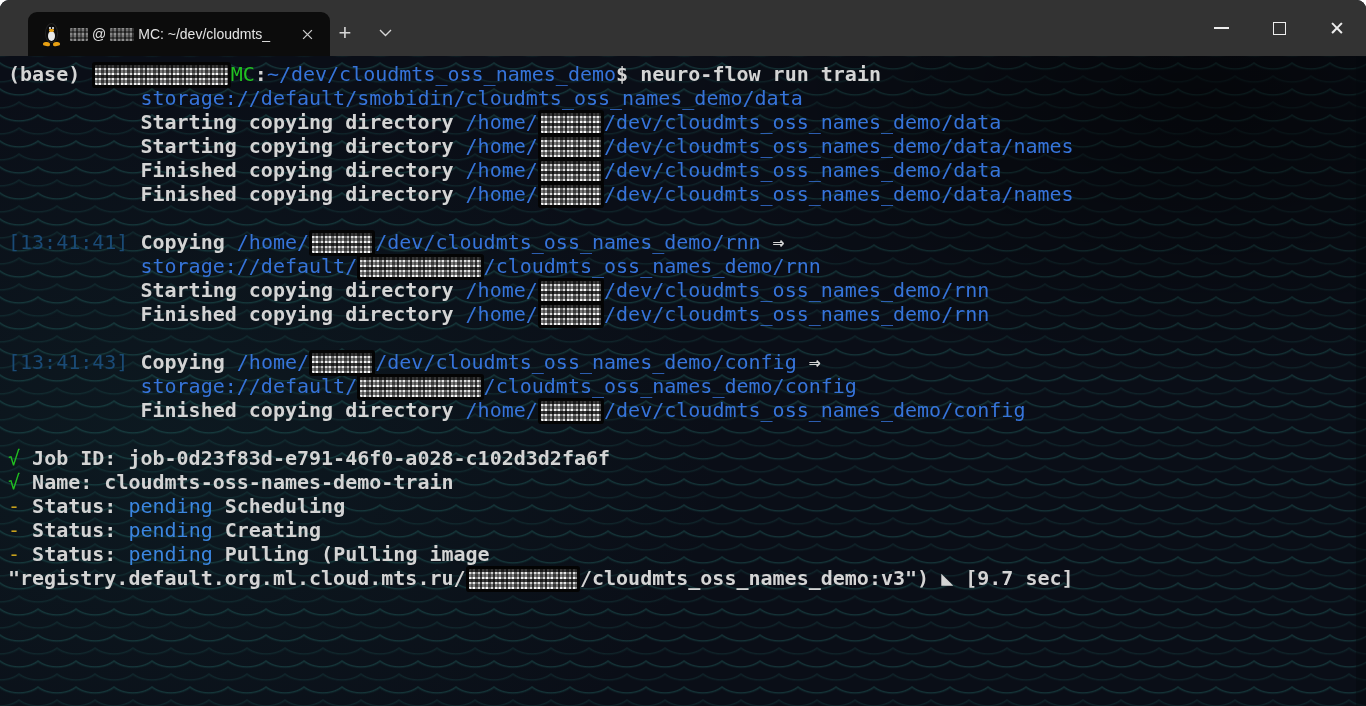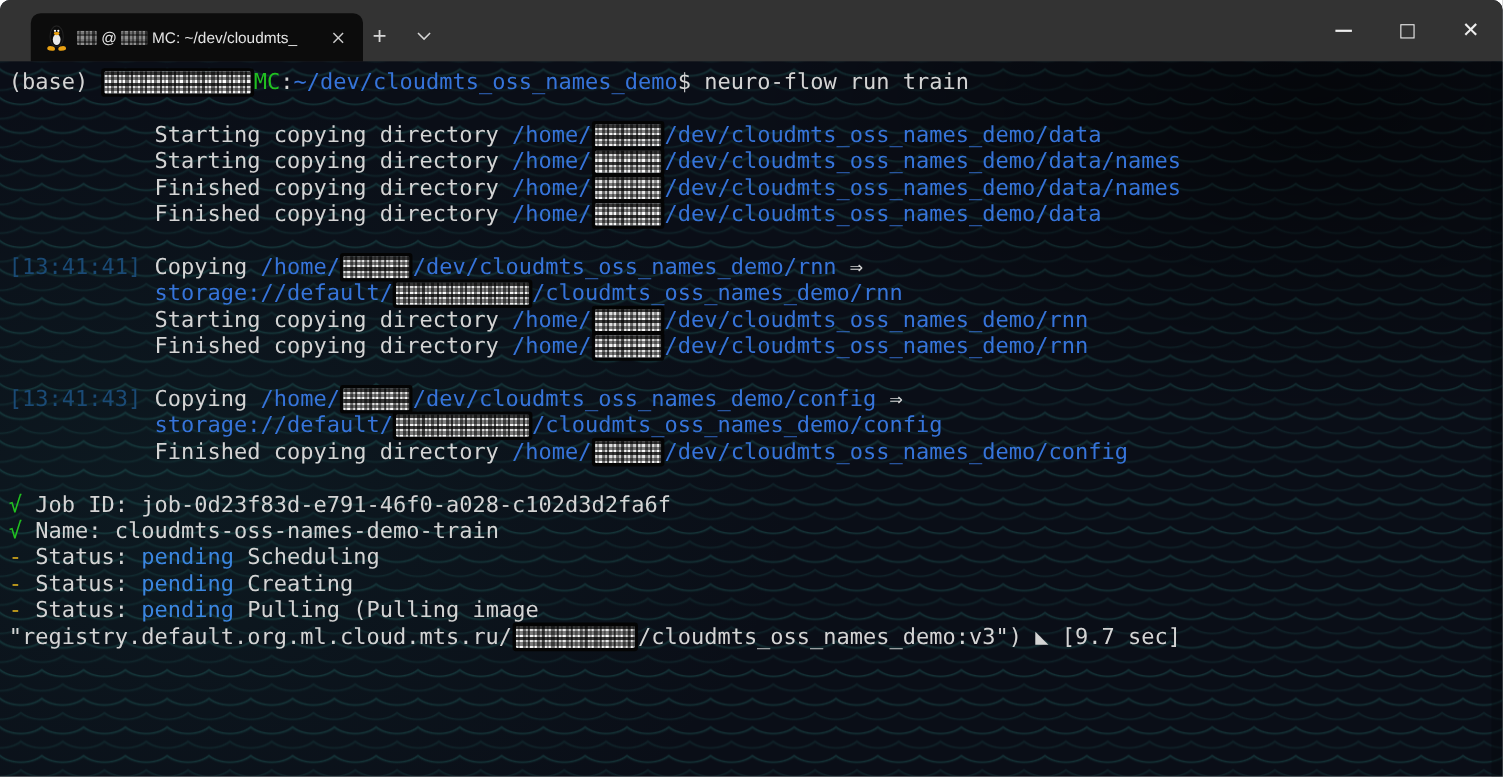--- a/index.html
+++ b/index.html
@@ -62,21 +62,21 @@
         radial-gradient(100% 95% at 50% -12%, rgba(0,0,0,0) 60%, rgba(40,120,115,0.20) 64%, rgba(14,46,48,0.12) 70%, rgba(0,0,0,0) 73%);
       background-size:auto,auto,38px 26px,38px 26px;
       background-position:0 0,0 0,0 0,19px 13px;
       background-repeat:no-repeat,no-repeat,repeat,repeat; }
 
   .screen { position:absolute; inset:6px 12px 0 8px;
       font-family:"DejaVu Sans Mono", monospace; font-size:20px; line-height:24px;
       color:#d4d4d4; }
   .tl { white-space:pre; height:24px; }
 
-  .w  { color:#d4d4d4; }
+  .w  { color:#d4d4d4;font-weight:bold; }
   .b  { color:#3674da; }
   .b2 { color:#3b86e0; }
   .g  { color:#21c121;text-align:center; }
   .y  { color:#c8a11c; }
   .ts { color:#1a4a75; }
 
   .cz { display:inline-block; height:20px; vertical-align:-4px; border-radius:1px;
       background-image:
         repeating-linear-gradient(90deg,#f2f2f2 0 2px,#9a9a9a 2px 4px,#ffffff 4px 6px,#6f6f6f 6px 9px,#dcdcdc 9px 11px,#4a4a4a 11px 13px),
         repeating-linear-gradient(0deg,#ffffff 0 2px,#808080 2px 5px,#e8e8e8 5px 7px,#3a3a3a 7px 10px);
@@ -134,25 +134,25 @@
         </div>
       <div class="win-btn">
           <span class="glyph-close">✕</span>
         </div>
     </div>
   </div>
 
   <div class="terminal">
     <div class="screen">
         <div class="tl"><span class="w">(base) </span><span class="cz" style="width: 11ch;"></span><span class="g">MC</span><span class="w">:</span><span class="b">~/dev/cloudmts_oss_names_demo</span><span class="w">$ neuro-flow run train</span></div>
-        <div class="tl"><span class="w">           </span></div>
+        <div class="tl"><span class="w">           </span><span class="b">storage://default/smobidin/cloudmts_oss_names_demo/data</span></div>
         <div class="tl"><span class="w">           Starting copying directory </span><span class="b">/home/</span><span class="cz" style="width: 5ch;"></span><span class="b">/dev/cloudmts_oss_names_demo/data</span></div>
         <div class="tl"><span class="w">           Starting copying directory </span><span class="b">/home/</span><span class="cz" style="width: 5ch;"></span><span class="b">/dev/cloudmts_oss_names_demo/data/names</span></div>
+        <div class="tl"><span class="w">           Finished copying directory </span><span class="b">/home/</span><span class="cz" style="width: 5ch;"></span><span class="b">/dev/cloudmts_oss_names_demo/data</span></div>
         <div class="tl"><span class="w">           Finished copying directory </span><span class="b">/home/</span><span class="cz" style="width: 5ch;"></span><span class="b">/dev/cloudmts_oss_names_demo/data/names</span></div>
-        <div class="tl"><span class="w">           Finished copying directory </span><span class="b">/home/</span><span class="cz" style="width: 5ch;"></span><span class="b">/dev/cloudmts_oss_names_demo/data</span></div>
         <div class="tl"> </div>
         <div class="tl"><span class="ts">[13:41:41]</span><span class="w"> Copying </span><span class="b">/home/</span><span class="cz" style="width: 5ch;"></span><span class="b">/dev/cloudmts_oss_names_demo/rnn</span><span class="w"> ⇒</span></div>
         <div class="tl"><span class="w">           </span><span class="b">storage://default/</span><span class="cz" style="width: 10ch;"></span><span class="b">/cloudmts_oss_names_demo/rnn</span></div>
         <div class="tl"><span class="w">           Starting copying directory </span><span class="b">/home/</span><span class="cz" style="width: 5ch;"></span><span class="b">/dev/cloudmts_oss_names_demo/rnn</span></div>
         <div class="tl"><span class="w">           Finished copying directory </span><span class="b">/home/</span><span class="cz" style="width: 5ch;"></span><span class="b">/dev/cloudmts_oss_names_demo/rnn</span></div>
         <div class="tl"> </div>
         <div class="tl"><span class="ts">[13:41:43]</span><span class="w"> Copying </span><span class="b">/home/</span><span class="cz" style="width: 5ch;"></span><span class="b">/dev/cloudmts_oss_names_demo/config</span><span class="w"> ⇒</span></div>
         <div class="tl"><span class="w">           </span><span class="b">storage://default/</span><span class="cz" style="width: 10ch;"></span><span class="b">/cloudmts_oss_names_demo/config</span></div>
         <div class="tl"><span class="w">           Finished copying directory </span><span class="b">/home/</span><span class="cz" style="width: 5ch;"></span><span class="b">/dev/cloudmts_oss_names_demo/config</span></div>
         <div class="tl"> </div>

